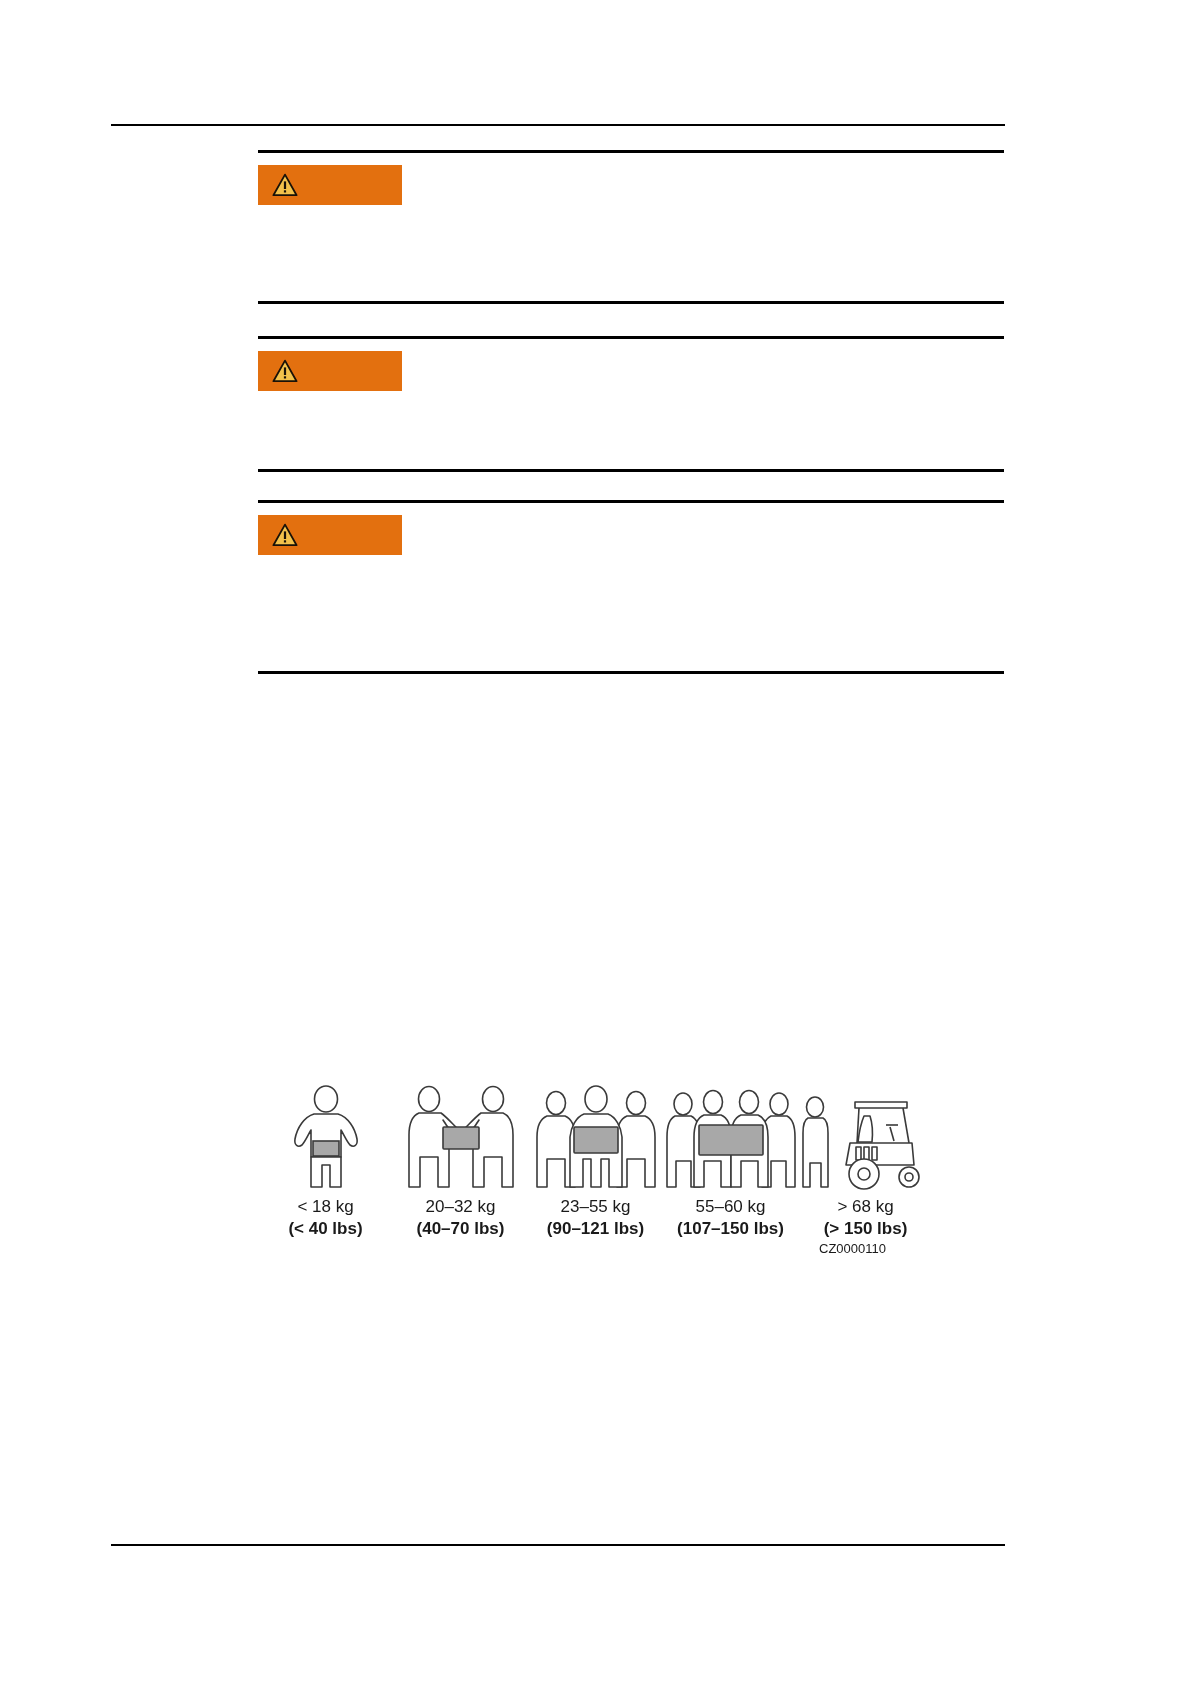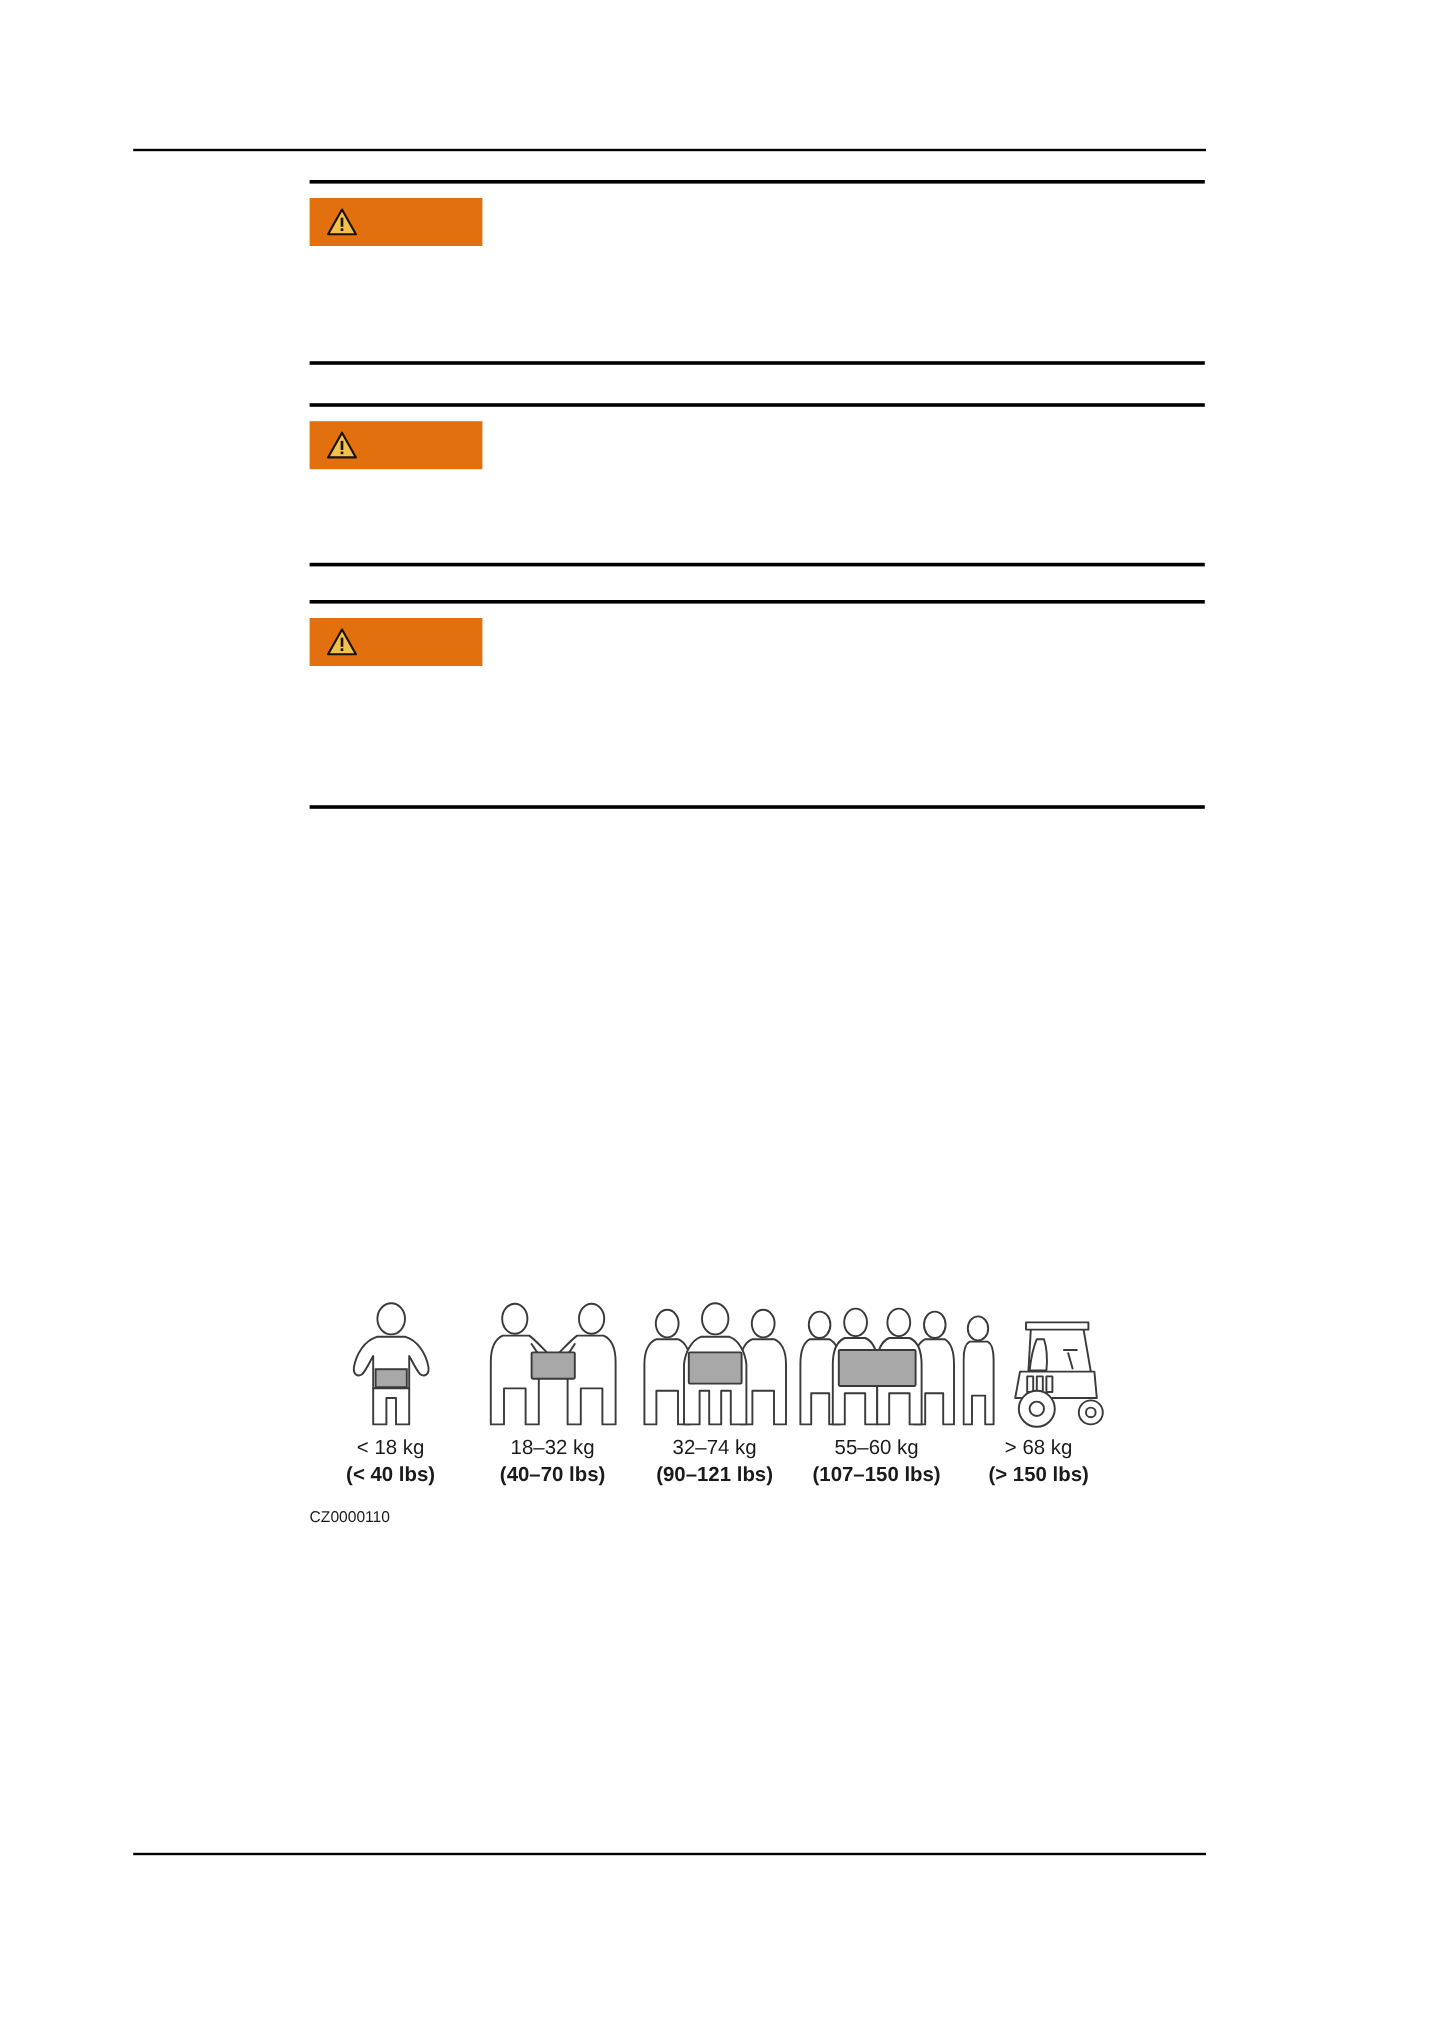--- a/index.html
+++ b/index.html
@@ -104,23 +104,24 @@
     width:135px;
     text-align:center;
     font-size:17px;
     line-height:22px;
     color:#1a1a1a;
   }
   .label-cell .kg { display:block; }
   .label-cell .lbs { display:block;font-weight:bold; }
 
   .figure-id {
+    text-align:right;
     font-size:13px;
     color:#1a1a1a;
-    margin-top:16px;
+    margin-top:1px;
     padding-right:118px;
   }
 </style>
 </head>
 <body>
 
 <div class="page-rule header"></div>
 <div class="page-rule footer"></div>
 
 <div class="warning-block" id="wb1">
@@ -270,25 +271,25 @@
     </div>
 
   </div>
 
   <div class="label-row">
     <div class="label-cell">
       <span class="kg">&lt; 18 kg</span>
       <span class="lbs">(&lt; 40 lbs)</span>
     </div>
     <div class="label-cell">
-      <span class="kg">18–32 kg</span>
+      <span class="kg">20–32 kg</span>
       <span class="lbs">(40–70 lbs)</span>
     </div>
     <div class="label-cell">
-      <span class="kg">32–74 kg</span>
+      <span class="kg">23–55 kg</span>
       <span class="lbs">(90–121 lbs)</span>
     </div>
     <div class="label-cell">
       <span class="kg">55–60 kg</span>
       <span class="lbs">(107–150 lbs)</span>
     </div>
     <div class="label-cell">
       <span class="kg">&gt; 68 kg</span>
       <span class="lbs">(&gt; 150 lbs)</span>
     </div>

